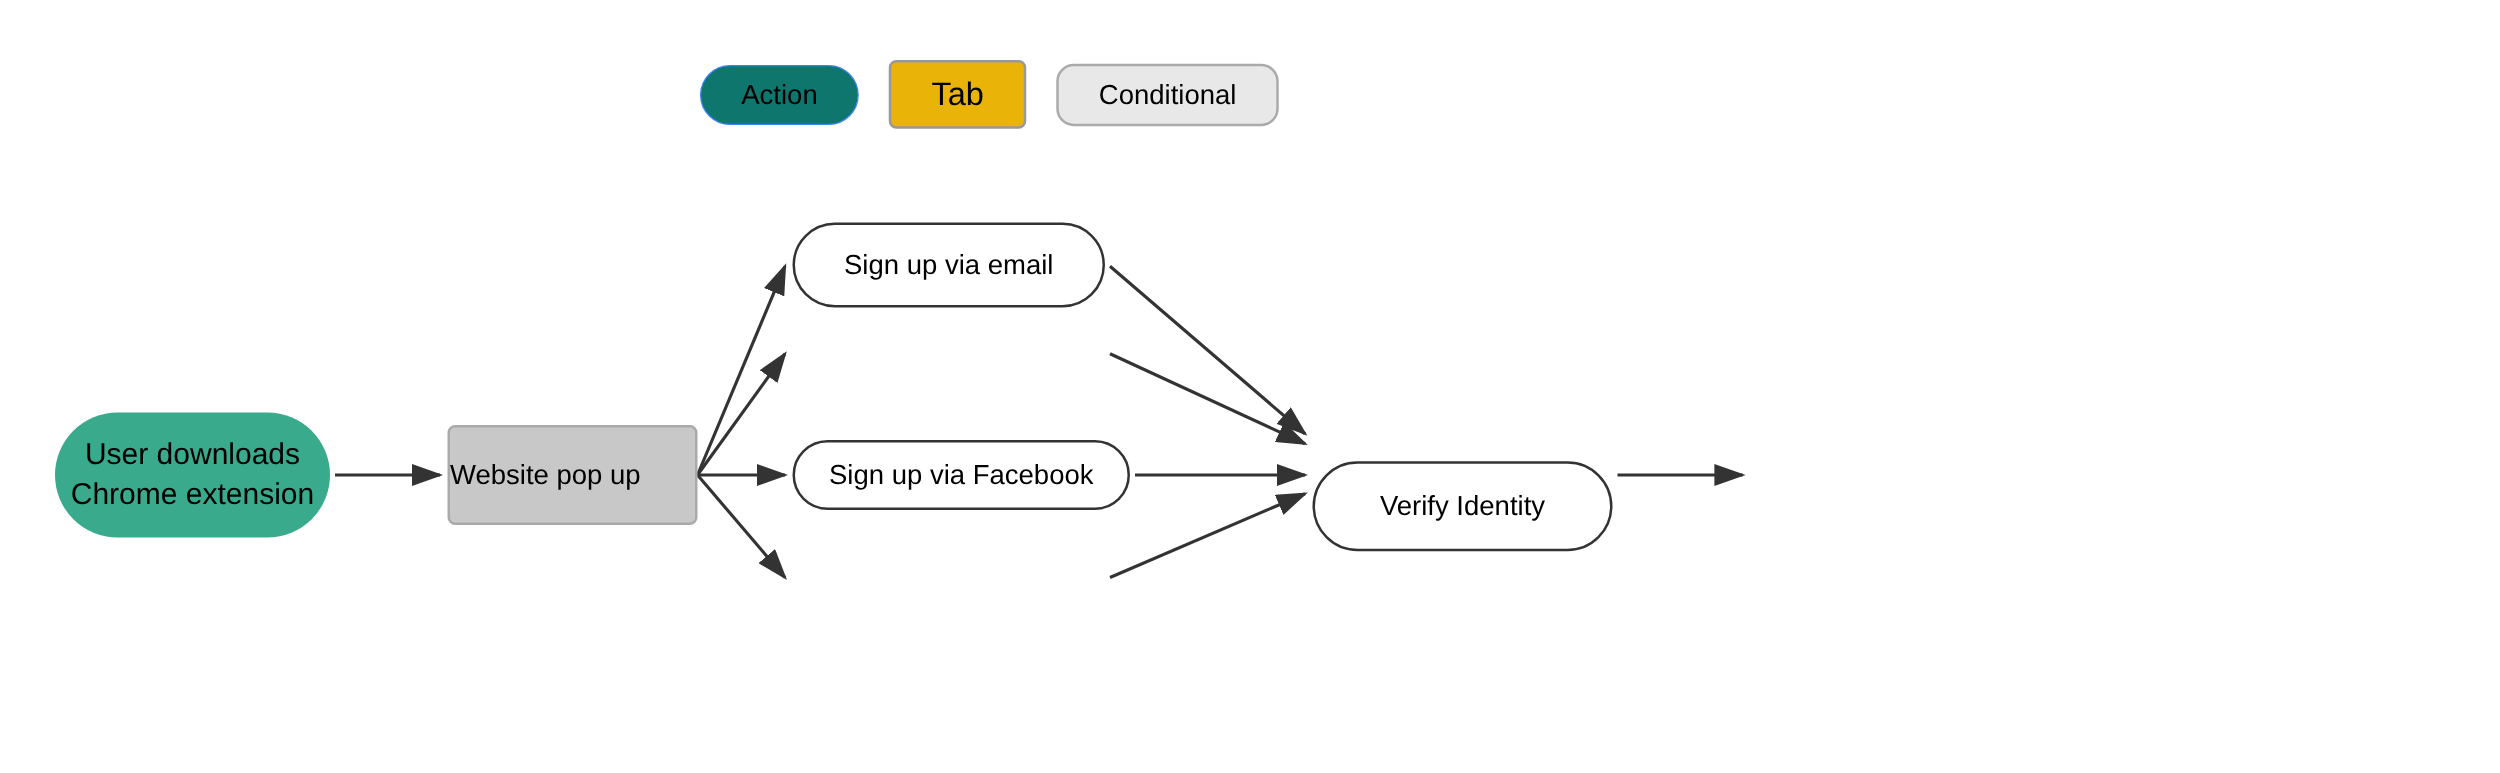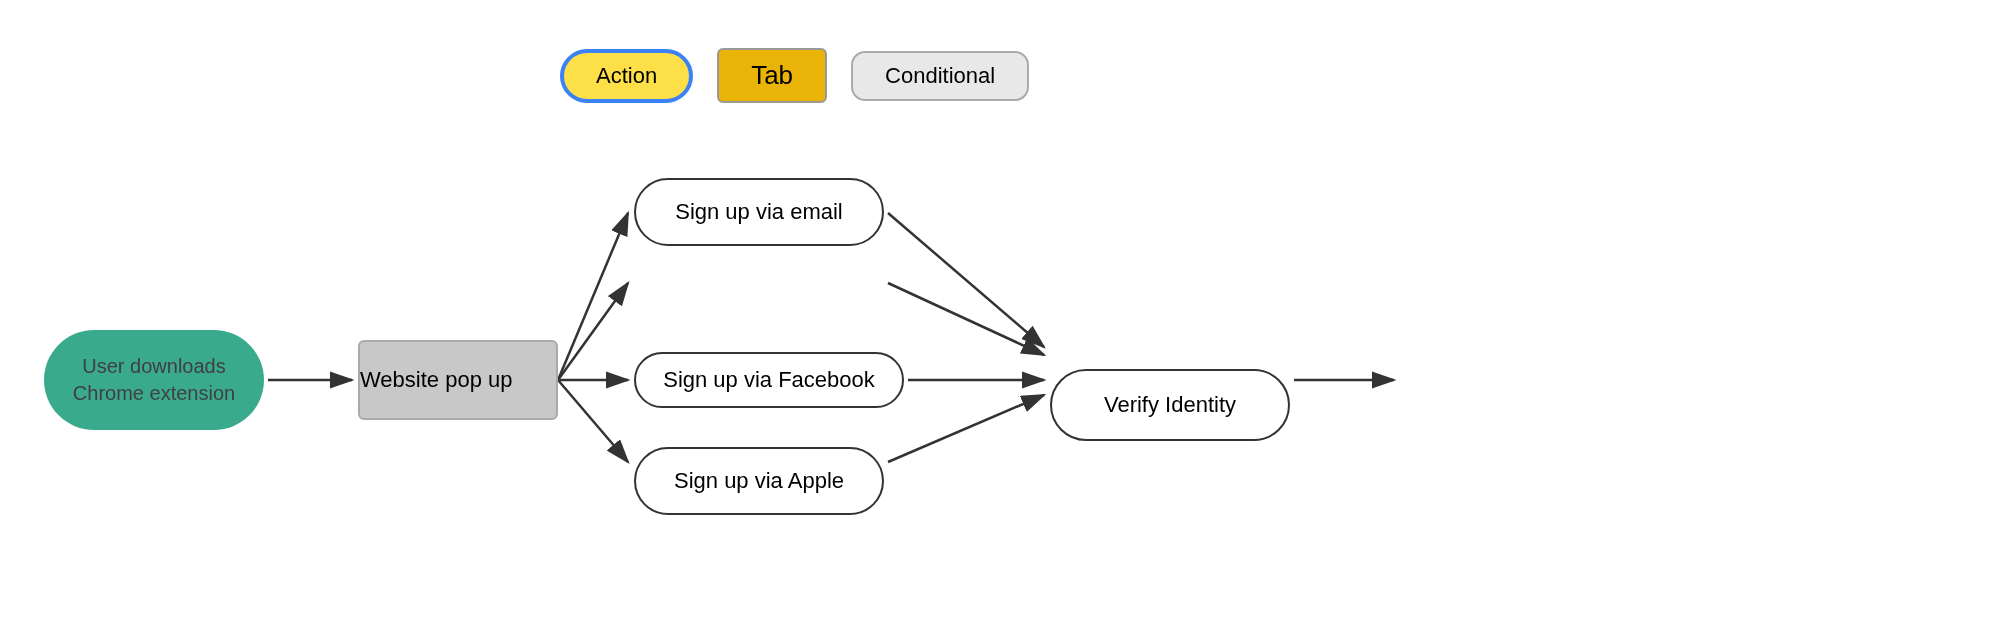--- a/index.html
+++ b/index.html
@@ -16,25 +16,25 @@
     .legend {
       position: absolute;
       top: 48px;
       left: 560px;
       display: flex;
       align-items: center;
       gap: 24px;
     }
 
     .legend-action {
-      border: 4px solid #3b82f6;
+      border: 1px solid #3b82f6;
       border-radius: 30px;
       padding: 10px 32px;
       font-size: 22px;
-      background: #fde047;
+      background: #0f766e;
       white-space: nowrap;
     }
 
     .legend-tab {
       border: 2px solid #999;
       border-radius: 6px;
       padding: 10px 32px;
       font-size: 26px;
       background: #eab308;
       white-space: nowrap;
@@ -65,22 +65,22 @@
       top: 50%;
       transform: translateY(-50%);
       width: 220px;
       height: 100px;
       background: #3aaa8c;
       border-radius: 50px;
       display: flex;
       align-items: center;
       justify-content: center;
       text-align: center;
-      color: #404040;
-      font-size: 20px;
+      color: #000000;
+      font-size: 24px;
       font-weight: 500;
       line-height: 1.35;
     }
 
     .node-tab {
       position: absolute;
       background: #c8c8c8;
       border: 2px solid #aaa;
       border-radius: 6px;
       display: flex;
@@ -230,22 +230,19 @@
 
   <div class="node-action node-email">
     <span>Sign up via email</span>
   </div>
 
 
   <div class="node-action node-facebook">
     <span>Sign up via Facebook</span>
   </div>
 
-  <div class="node-action node-apple">
-    <span>Sign up via Apple</span>
-  </div>
 
   <div class="node-action node-verify">
     <span>Verify Identity</span>
   </div>
 
 
 </div>
 
 </body></html>

